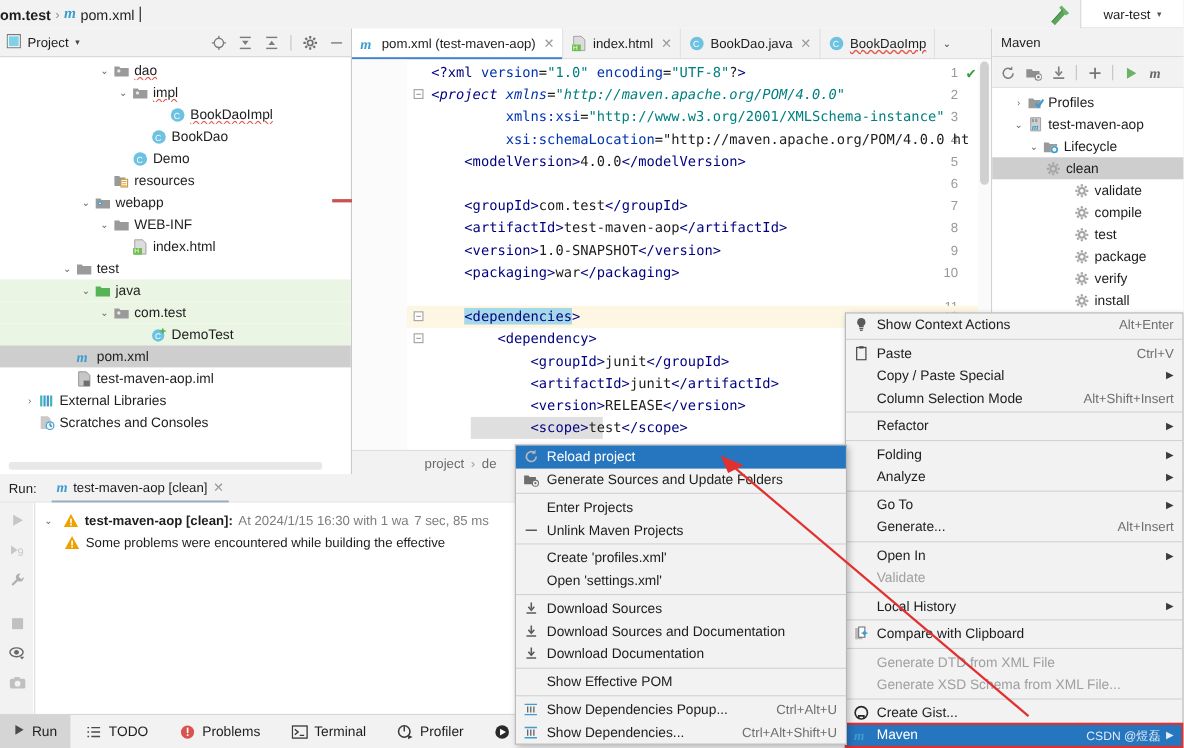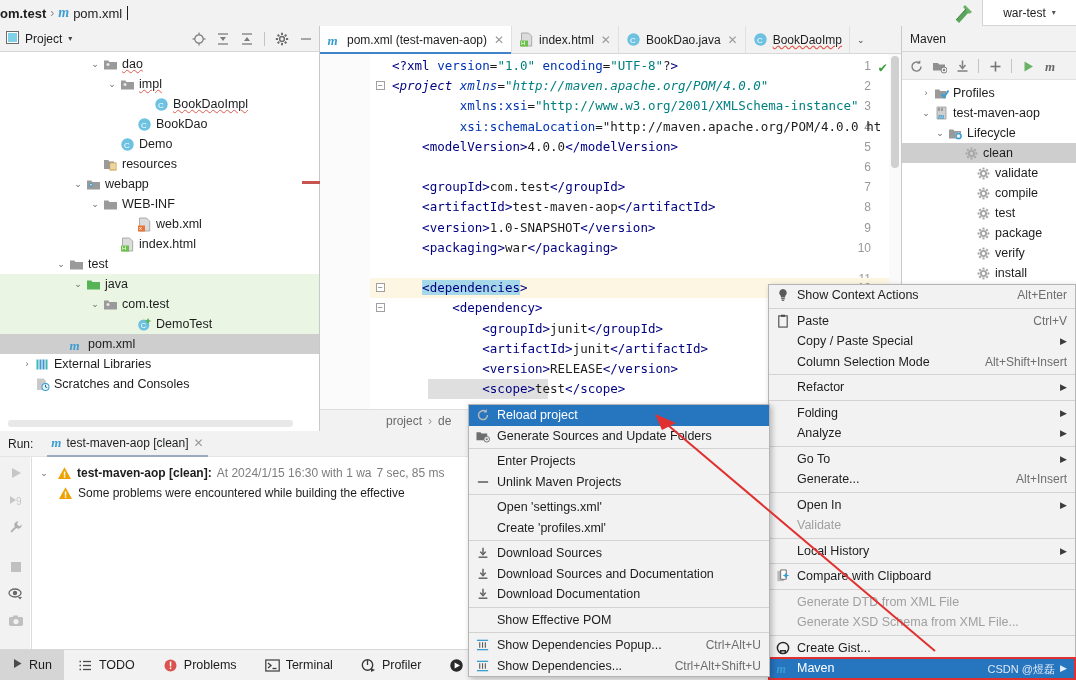--- a/index.html
+++ b/index.html
@@ -321,29 +321,20 @@
             </svg></span>
           <span class="tlabel">webapp</span>
         </div>
         <div class="trow" style="padding-left: 89px;">
           <span class="twist">⌄</span>
           <span class="ticon"><svg width="15" height="15" viewBox="0 0 15 15">
               <path d="M1 3.5h4.3l1.1 1.4H14v7.6H1z" fill="#9a9a9a"></path>
             </svg></span>
           <span class="tlabel">WEB-INF</span>
         </div>
-        <div class="trow" style="padding-left: 123px;">
-          <span class="twist"></span>
-          <span class="ticon"><svg width="15" height="15" viewBox="0 0 15 15">
-              <path d="M2.5 1h7l3.2 3.2V14H2.5z" fill="#dcdcdc" stroke="#9a9a9a" stroke-width=".8"></path>
-              <rect x="1" y="8.5" width="7" height="6" fill="#e8763a"></rect>
-              <text x="2" y="13.4" font-family="Liberation Sans, sans-serif" font-size="6" fill="#fff">x</text>
-            </svg></span>
-          <span class="tlabel">web.xml</span>
-        </div>
         <div class="trow" style="padding-left: 106px;">
           <span class="twist"></span>
           <span class="ticon"><svg width="15" height="15" viewBox="0 0 15 15">
               <path d="M2.5 1h7l3.2 3.2V14H2.5z" fill="#dcdcdc" stroke="#9a9a9a" stroke-width=".8"></path>
               <rect x="1" y="8.5" width="8" height="6" fill="#6cbf4a"></rect>
               <text x="2" y="13.4" font-family="Liberation Sans, sans-serif" font-size="6" fill="#fff">H</text>
             </svg></span>
           <span class="tlabel">index.html</span>
         </div>
         <div class="trow" style="padding-left: 55px;">
@@ -376,20 +367,28 @@
               <path d="M11 1 l1.2 2.2 L14.5 4 l-2.3 0.8 L11 7 l-1.2-2.2 L7.5 4 l2.3-0.8z" fill="#56b356"></path>
             </svg></span>
           <span class="tlabel">DemoTest</span>
         </div>
         <div class="trow sel-gray" style="padding-left: 55px;">
           <span class="twist"></span>
           <span class="ticon"><svg width="15" height="15" viewBox="0 0 15 15">
               <text x="0.5" y="12.5" font-family="Liberation Serif, serif" font-style="italic" font-weight="bold" font-size="13" fill="#3c9dd0">m</text>
             </svg></span>
           <span class="tlabel">pom.xml</span>
+        </div>
+        <div class="trow" style="padding-left: 55px;">
+          <span class="twist"></span>
+          <span class="ticon"><svg width="15" height="15" viewBox="0 0 15 15">
+              <path d="M2.5 1h7l3.2 3.2V14H2.5z" fill="#c7c7c7" stroke="#8c8c8c" stroke-width=".8"></path>
+              <rect x="7" y="9" width="5.5" height="5" fill="#6e6e6e"></rect>
+            </svg></span>
+          <span class="tlabel">test-maven-aop.iml</span>
         </div>
         <div class="trow" style="padding-left: 21px;">
           <span class="twist">›</span>
           <span class="ticon"><svg width="15" height="15" viewBox="0 0 15 15">
               <g>
                 <rect x="1.5" y="2.5" width="2" height="10" fill="#3cb9b0"></rect>
                 <rect x="4.5" y="2.5" width="2" height="10" fill="#3c9dd0"></rect>
                 <rect x="7.5" y="2.5" width="2" height="10" fill="#4a8fd0"></rect>
                 <rect x="10.5" y="2.5" width="2" height="10" fill="#3cb9b0"></rect>
               </g>
@@ -569,21 +568,21 @@
         </div>
         <div class="mrow" style="padding-left: 32px;">
           <span class="twist">⌄</span>
           <span class="ticon"><svg width="15" height="15" viewBox="0 0 15 15">
               <path d="M1 3.5h4.3l1.1 1.4H13v7.6H1z" fill="#9a9a9a"></path>
               <circle cx="10.5" cy="10" r="3.4" fill="#f2f2f2"></circle>
               <circle cx="10.5" cy="10" r="2.6" fill="none" stroke="#3c9dd0" stroke-width="1.5"></circle>
             </svg></span>
           <span class="tlabel">Lifecycle</span>
         </div>
-        <div class="mrow sel" style="padding-left: 48px;">
+        <div class="mrow sel" style="padding-left: 34px;">
           <span class="twist"></span>
           <span class="ticon"><svg width="15" height="15" viewBox="0 0 15 15">
               <circle cx="7.5" cy="7.5" r="2.6" fill="none" stroke="#a6a6a6" stroke-width="1.9"></circle>
               <g stroke="#a6a6a6" stroke-width="2.1">
                 <line x1="7.5" y1="1.6" x2="7.5" y2="3.6"></line>
                 <line x1="7.5" y1="11.4" x2="7.5" y2="13.4"></line>
                 <line x1="1.6" y1="7.5" x2="3.6" y2="7.5"></line>
                 <line x1="11.4" y1="7.5" x2="13.4" y2="7.5"></line>
                 <line x1="3.3" y1="3.3" x2="4.7" y2="4.7"></line>
                 <line x1="10.3" y1="10.3" x2="11.7" y2="11.7"></line>
@@ -979,25 +978,25 @@
         <span class="mi-ic">
           <svg width="14" height="14" viewBox="0 0 15 15">
             <line x1="2" y1="7.5" x2="13" y2="7.5" stroke="#5a5a5a" stroke-width="1.6"></line>
           </svg>
         </span>
         <span class="mi-label">Unlink Maven Projects</span>
       </div>
       <div class="msep"></div>
       <div class="mi">
         <span class="mi-ic"></span>
+        <span class="mi-label">Create 'profiles.xml'</span>
+      </div>
+      <div class="mi">
+        <span class="mi-ic"></span>
         <span class="mi-label">Open 'settings.xml'</span>
-      </div>
-      <div class="mi">
-        <span class="mi-ic"></span>
-        <span class="mi-label">Create 'profiles.xml'</span>
       </div>
       <div class="msep"></div>
       <div class="mi">
         <span class="mi-ic">
           <svg width="14" height="14" viewBox="0 0 15 15">
             <line x1="7.5" y1="1.8" x2="7.5" y2="8" stroke="#5a5a5a" stroke-width="1.5"></line>
             <path d="M4.6 6 L7.5 9.4 L10.4 6" fill="none" stroke="#5a5a5a" stroke-width="1.5"></path>
             <line x1="2.8" y1="12" x2="12.2" y2="12" stroke="#5a5a5a" stroke-width="1.5"></line>
           </svg>
         </span>

